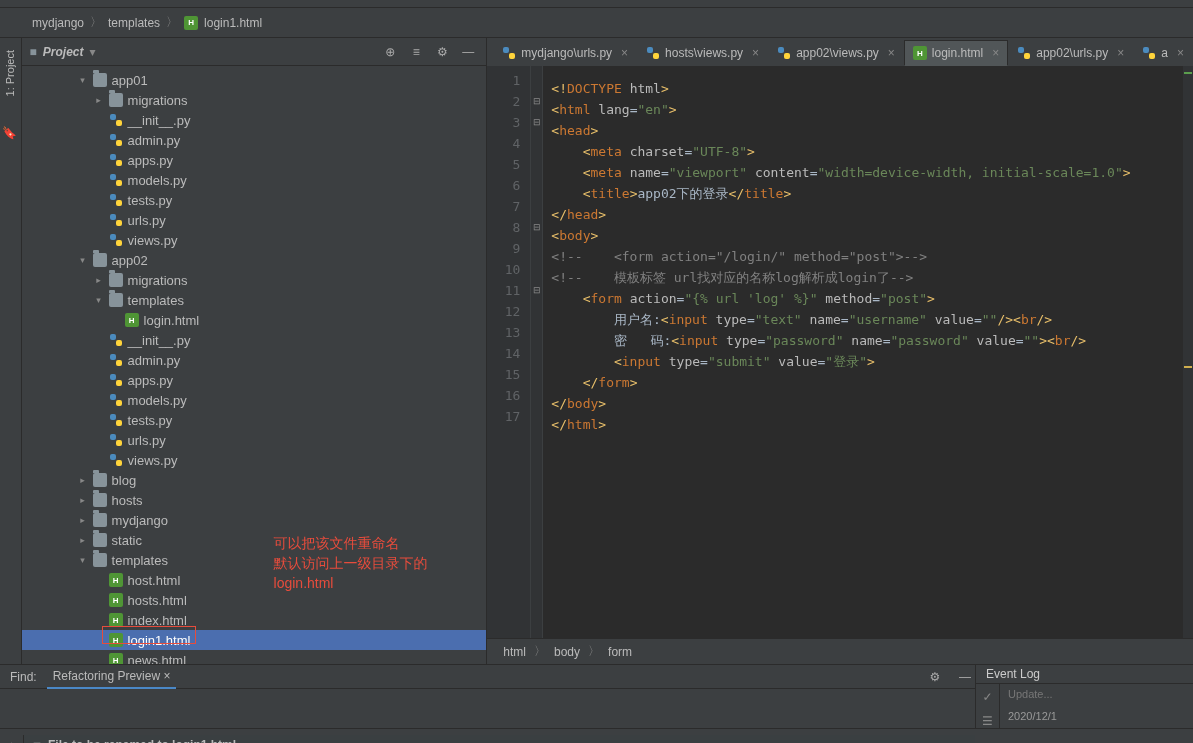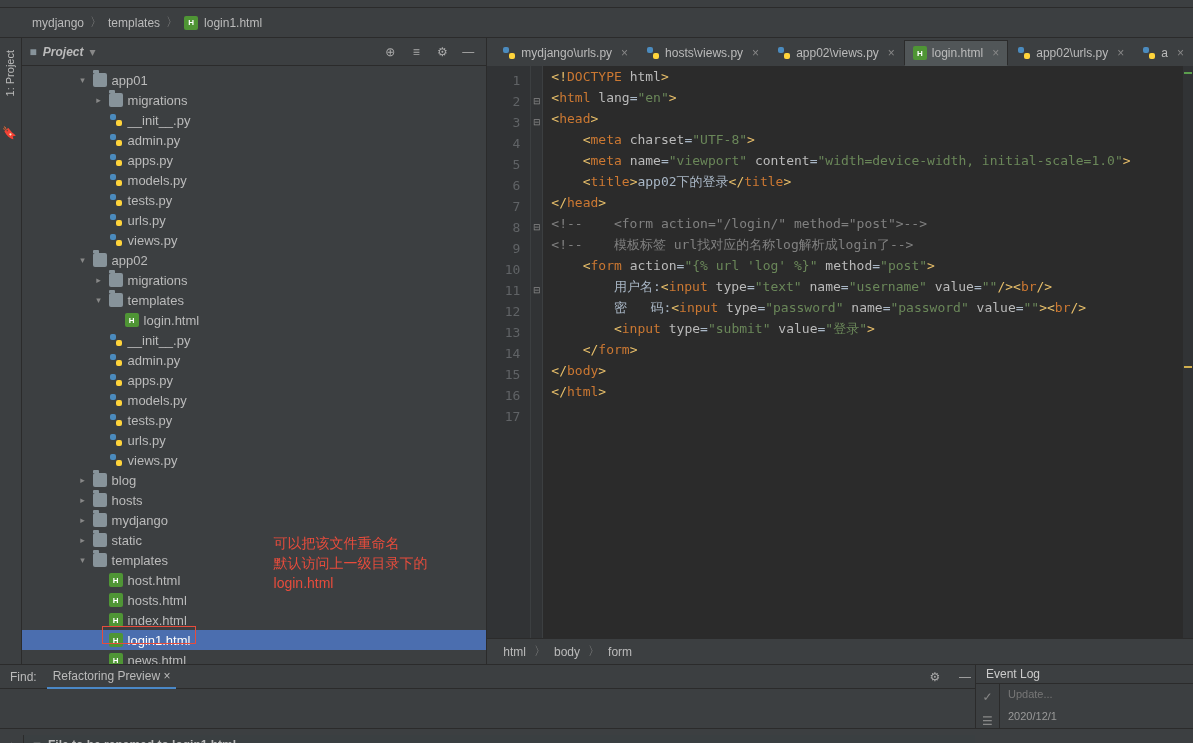--- a/index.html
+++ b/index.html
@@ -30,21 +30,21 @@
 .red-text { position:absolute; color:#e74c3c; font-size:14px; line-height:20px; pointer-events:none; font-family:"Microsoft YaHei",sans-serif; }
 .editor-area { flex:1; background:#e5e5e5; display:flex; flex-direction:column; }
 .tab-bar { height:28px; background:#3c3f41; display:flex; align-items:flex-end; padding-left:6px; overflow:hidden; }
 .tab { height:26px; display:flex; align-items:center; gap:5px; padding:0 8px; background:#3c3f41; color:#bbb; cursor:pointer; border:1px solid transparent; font-size:12px; }
 .tab.active { background:#515658; border:1px solid #2b2b2b; border-bottom:1px solid #515658; }
 .tab .close { color:#888; font-size:12px; margin-left:4px; }
 .editor-body { flex:1; display:flex; background:#2b2b2b; position:relative; }
 .gutter { width:44px; background:#313335; text-align:right; padding:4px 10px 0 0; color:#606366; font-family:Consolas,monospace; font-size:13px; line-height:21px; border-right:1px solid #3c3f41; }
 .fold-col { width:12px; background:#313335; padding-top:4px; line-height:21px; border-right:1px solid #3c3f41; }
 .fold-col .fm { font-size:9px; color:#888; text-align:center; height:21px; }
-.code { flex:1; padding:0 0 0 8px; font-family:Consolas,monospace; font-size:13px; line-height:21px; position:relative; }
+.code { flex:1; padding:12px 0 0 8px; font-family:Consolas,monospace; font-size:13px; line-height:21px; position:relative; }
 .code-line { white-space:pre; }
 .t-tag { color:#cc7832; }
 .t-attr { color:#bababa; }
 .t-str { color:#6a8759; }
 .t-cmt { color:#808080; }
 .t-txt { color:#a9b7c6; }
 .t-brk { color:#e8bf6a; }
 .stripe { position:absolute; right:0; top:0; width:10px; height:100%; background:#313335; }
 .stripe .mark { position:absolute; right:1px; width:8px; height:2px; }
 .crumb2 { height:26px; background:#3c3f41; display:flex; align-items:center; padding-left:16px; gap:8px; color:#bbb; border-top:1px solid #2b2b2b; font-size:12px; }
@@ -429,20 +429,21 @@
           <div class="mark" style="top:6px;background:#5b9e4d"></div>
           <div class="mark" style="top:300px;background:#cfae4e"></div>
         </div>
       <div class="code-line"><span class="t-brk">&lt;!</span><span class="t-tag">DOCTYPE </span><span class="t-attr">html</span><span class="t-brk">&gt;</span></div>
           <div class="code-line"><span class="t-brk">&lt;</span><span class="t-tag">html </span><span class="t-attr">lang</span><span class="t-txt">=</span><span class="t-str">"en"</span><span class="t-brk">&gt;</span></div>
           <div class="code-line"><span class="t-brk">&lt;</span><span class="t-tag">head</span><span class="t-brk">&gt;</span></div>
           <div class="code-line">    <span class="t-brk">&lt;</span><span class="t-tag">meta </span><span class="t-attr">charset</span><span class="t-txt">=</span><span class="t-str">"UTF-8"</span><span class="t-brk">&gt;</span></div>
           <div class="code-line">    <span class="t-brk">&lt;</span><span class="t-tag">meta </span><span class="t-attr">name</span><span class="t-txt">=</span><span class="t-str">"viewport"</span> <span class="t-attr">content</span><span class="t-txt">=</span><span class="t-str">"width=device-width, initial-scale=1.0"</span><span class="t-brk">&gt;</span></div>
           <div class="code-line">    <span class="t-brk">&lt;</span><span class="t-tag">title</span><span class="t-brk">&gt;</span><span class="t-txt">app02下的登录</span><span class="t-brk">&lt;/</span><span class="t-tag">title</span><span class="t-brk">&gt;</span></div>
           <div class="code-line"><span class="t-brk">&lt;/</span><span class="t-tag">head</span><span class="t-brk">&gt;</span></div>
+          <div class="code-line"><span class="t-brk">&lt;</span><span class="t-tag">body</span><span class="t-brk">&gt;</span></div>
           <div class="code-line"><span class="t-cmt">&lt;!--    &lt;form action="/login/" method="post"&gt;--&gt;</span></div>
           <div class="code-line"><span class="t-cmt">&lt;!--    模板标签 url找对应的名称log解析成login了--&gt;</span></div>
           <div class="code-line">    <span class="t-brk">&lt;</span><span class="t-tag">form </span><span class="t-attr">action</span><span class="t-txt">=</span><span class="t-str">"{% url 'log' %}"</span> <span class="t-attr">method</span><span class="t-txt">=</span><span class="t-str">"post"</span><span class="t-brk">&gt;</span></div>
           <div class="code-line">        <span class="t-txt">用户名:</span><span class="t-brk">&lt;</span><span class="t-tag">input </span><span class="t-attr">type</span><span class="t-txt">=</span><span class="t-str">"text"</span> <span class="t-attr">name</span><span class="t-txt">=</span><span class="t-str">"username"</span> <span class="t-attr">value</span><span class="t-txt">=</span><span class="t-str">""</span><span class="t-brk">/&gt;&lt;</span><span class="t-tag">br</span><span class="t-brk">/&gt;</span></div>
           <div class="code-line">        <span class="t-txt">密   码:</span><span class="t-brk">&lt;</span><span class="t-tag">input </span><span class="t-attr">type</span><span class="t-txt">=</span><span class="t-str">"password"</span> <span class="t-attr">name</span><span class="t-txt">=</span><span class="t-str">"password"</span> <span class="t-attr">value</span><span class="t-txt">=</span><span class="t-str">""</span><span class="t-brk">&gt;&lt;</span><span class="t-tag">br</span><span class="t-brk">/&gt;</span></div>
           <div class="code-line">        <span class="t-brk">&lt;</span><span class="t-tag">input </span><span class="t-attr">type</span><span class="t-txt">=</span><span class="t-str">"submit"</span> <span class="t-attr">value</span><span class="t-txt">=</span><span class="t-str">"登录"</span><span class="t-brk">&gt;</span></div>
           <div class="code-line">    <span class="t-brk">&lt;/</span><span class="t-tag">form</span><span class="t-brk">&gt;</span></div>
           <div class="code-line"><span class="t-brk">&lt;/</span><span class="t-tag">body</span><span class="t-brk">&gt;</span></div>
           <div class="code-line"><span class="t-brk">&lt;/</span><span class="t-tag">html</span><span class="t-brk">&gt;</span></div>
         </div>

